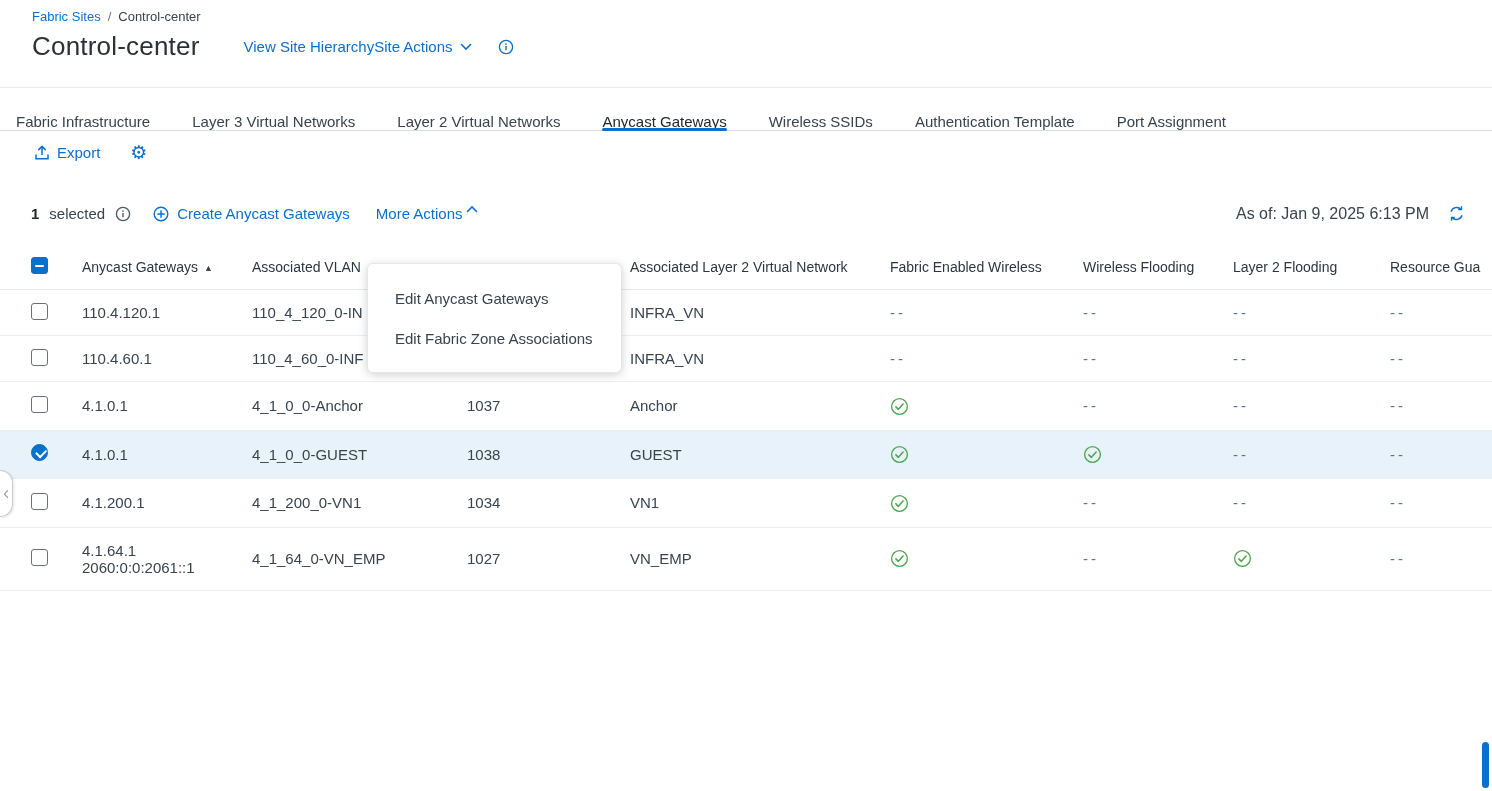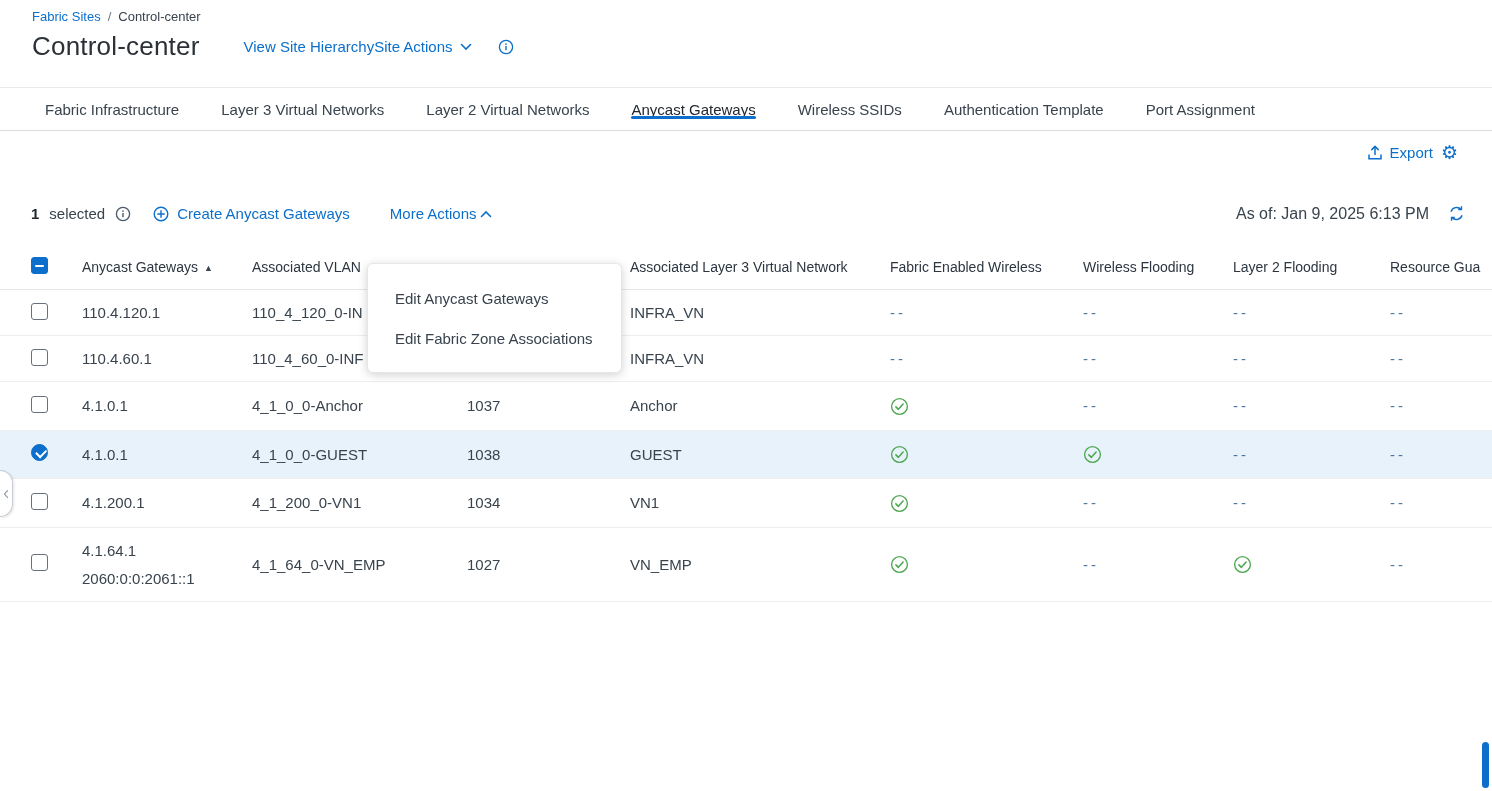--- a/index.html
+++ b/index.html
@@ -19,56 +19,56 @@
   .breadcrumb .crumb-sep { color: #6a7682; }
   .breadcrumb .crumb-current { color: #39434d; }
   .title-row { display: flex; align-items: center; padding: 7px 0 12px 0; }
   .page-title { font-size: 26px; font-weight: 400; color: #2b3137; letter-spacing: .2px; }
   .hdr-link { color: var(--accent); font-size: 15px; cursor: pointer; display: inline-flex; align-items: center; gap: 7px; }
   .view-hier { margin-left: 44px; }
   .site-actions { }
   .hdr-info { margin-left: 26px; color: var(--accent); display: inline-flex; }
 
   
-  .tabs { display: flex; align-items: center; height: 43px; padding: 0 0 0 45px; gap: 42px; border-bottom: 1px solid #d8dde2; }
+  .tabs { display: flex; align-items: flex-end; height: 43px; padding: 0 0 0 16px; gap: 42px; border-bottom: 1px solid #d8dde2; }
   .tab { display: flex; align-items: center; font-size: 15px; color: #39434d; cursor: pointer; position: relative; white-space: nowrap; }
   .tab.active { color: #23282e; }
   .tab.active::after { content: ""; position: absolute; left: 0; right: 0; bottom: -1px; height: 3px; background: var(--accent); border-radius: 2px; }
 
   
-  .export-row { display: flex; justify-content: flex-end; align-items: center; padding: 12px 34px 4px 34px; gap: 8px; }
+  .export-row { display: flex; align-items: center; padding: 12px 34px 4px 34px; gap: 30px; }
   .export-btn { display: inline-flex; align-items: center; gap: 7px; color: var(--accent); font-size: 15px; cursor: pointer; }
   .gear-btn { color: var(--accent); font-size: 19px; line-height: 1; cursor: pointer; }
 
   
   .search-bar { margin: 6px 30px 0 30px; height: 40px; border: 1px solid #d8dde2; border-radius: 8px; display: flex; align-items: center; padding: 0 18px; background: #fff; }
   .search-bar input { flex: 1; border: none; outline: none; font-size: 15px; color: #39434d; margin-left: 12px; font-family: inherit; background: transparent; }
   .search-bar input::placeholder { color: #6e7a87; }
   .filter-icon { margin-left: 12px; cursor: pointer; display: inline-flex; }
 
   
   .toolbar { margin-top: 38px; padding: 0 26px 0 31px; display: flex; align-items: center; font-size: 15px; }
   .sel-count { font-weight: 700; color: #23282e; }
   .sel-label { margin-left: 10px; color: #39434d; }
   .sel-info { margin-left: 10px; color: #4a5a68; display: inline-flex; }
   .create-link { margin-left: 22px; display: inline-flex; align-items: center; gap: 8px; color: var(--accent); cursor: pointer; }
-  .more-actions { margin-left: 40px; display: inline-flex; align-items: center; gap: 3px; color: var(--accent); cursor: pointer; }
+  .more-actions { margin-left: 26px; display: inline-flex; align-items: flex-start; gap: 3px; color: var(--accent); cursor: pointer; }
   .chev-up { transform: rotate(180deg); }
   .as-of { margin-left: auto; font-size: 16px; color: #39434d; }
   .refresh-btn { margin-left: 18px; display: inline-flex; cursor: pointer; }
 
   
   table.grid { margin-top: 22px; width: 1492px; border-collapse: collapse; table-layout: fixed; }
   table.grid th { text-align: left; font-size: 14px; font-weight: 500; color: #2d3640; padding: 12px 10px 13px 18px; border-bottom: 1px solid #e3e7eb; white-space: nowrap; overflow: hidden; }
   table.grid td { font-size: 15px; color: #39434d; padding: 14px 10px 14px 18px; border-bottom: 1px solid #eceff2; white-space: nowrap; overflow: hidden; vertical-align: middle; }
   table.grid .cb-cell { padding: 12px 0 12px 31px; }
   tr.selected td { background: var(--selected-row); }
   .sort-arrow { font-size: 9px; margin-left: 6px; color: #39434d; position: relative; top: -1px; }
   .dash { color: var(--dash-color); letter-spacing: 3px; font-weight: 500; }
-  .gw-line2 { margin-top: 11px; }
+  .gw-line2 { margin-top: 0; }
 
   
   .checkbox { display: inline-block; width: 17px; height: 17px; border: 1.5px solid #69707a; border-radius: 3px; background: #fff; position: relative; cursor: pointer; }
   .checkbox.indeterminate, .checkbox.checked { background: var(--accent); border-color: var(--accent); }
   .checkbox.indeterminate::after { content: ""; position: absolute; left: 3px; top: 6.5px; width: 9px; height: 2px; background: #fff; border-radius: 1px; }
   .checkbox.checked { border-radius: 50%; }
   .checkbox.checked::after { content: ""; position: absolute; left: 3.5px; top: 4px; width: 8px; height: 4.5px; border-left: 2px solid #fff; border-bottom: 2px solid #fff; transform: rotate(-45deg); }
 
   
   .menu { position: absolute; left: 367px; top: 263px; width: 255px; background: #fff; border: 1px solid #e4e7ea; border-radius: 6px; box-shadow: 0 2px 10px rgba(0,0,0,.18); padding: 14px 0; z-index: 50; }
@@ -187,21 +187,21 @@
         <col style="width:150px">
         <col style="width:157px">
         <col style="width:120px">
     </colgroup>
     <thead>
       <tr>
         <th class="cb-cell"><span class="checkbox indeterminate"></span></th>
         <th><span>Anycast Gateways</span><span class="sort-arrow">▲</span></th>
         <th><span>Associated VLAN</span></th>
         <th><span></span></th>
-        <th><span>Associated Layer 3 Virtual Network</span></th>
+        <th><span>Associated Layer 2 Virtual Network</span></th>
         <th><span>Fabric Enabled Wireless</span></th>
         <th><span>Wireless Flooding</span></th>
         <th><span>Layer 2 Flooding</span></th>
         <th><span>Resource Gua</span></th>
       </tr>
     </thead>
     <tbody>
       <tr>
         <td class="cb-cell"><span class="checkbox"></span></td>
         <td>110.4.120.1</td>

